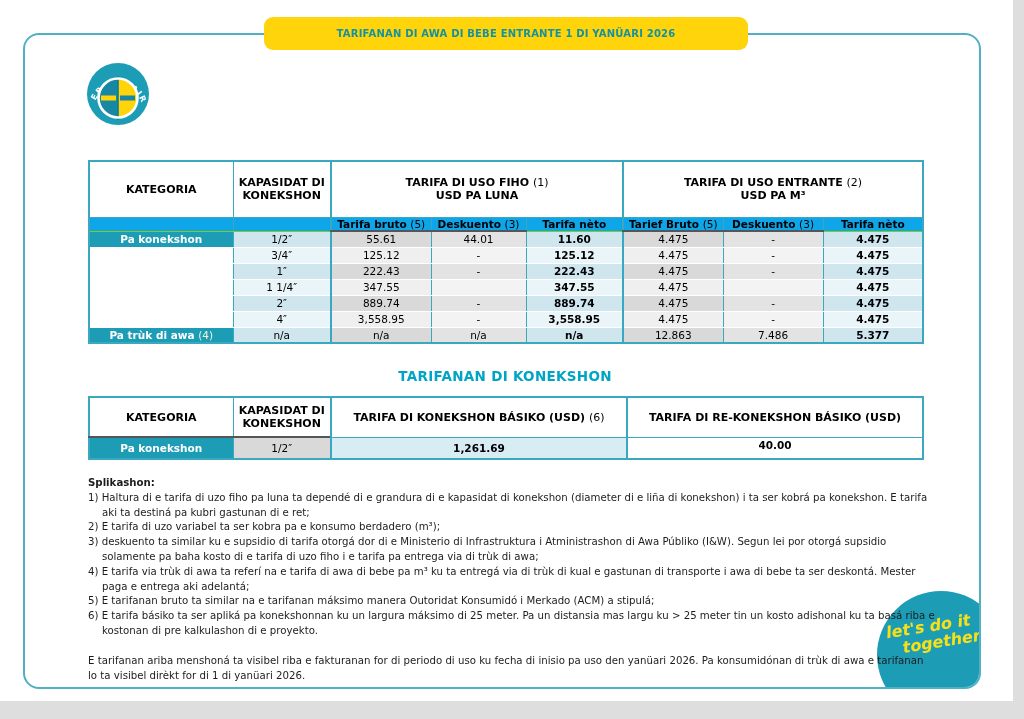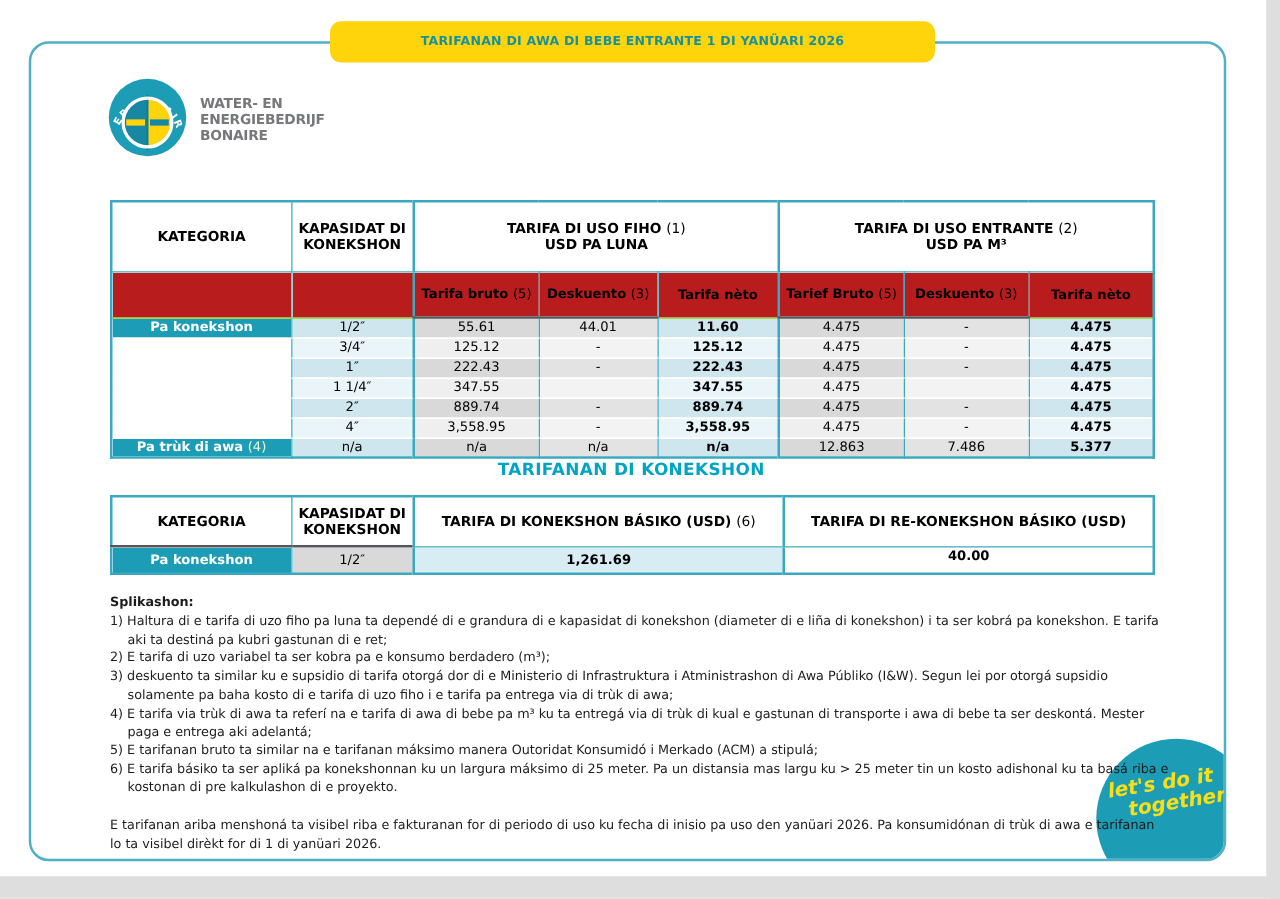--- a/index.html
+++ b/index.html
@@ -48,21 +48,21 @@
   .t1 th, .t1 td, .t2 th, .t2 td {
     border: 1px solid #3aa9bf;
     font-size: 10.5px;
     text-align: center;
     vertical-align: middle;
     overflow: hidden;
   }
   .t1 { border: 2px solid #3aa9bf; }
   .t2 { border: 2px solid #3aa9bf; }
   .t1 tr.h1 th { height: 56px; font-weight: bold; font-size: 11px; background: #fff; }
-  .t1 tr.h2 th { height: 37px; font-weight: bold; background: #b91c1c; }
+  .t1 tr.h2 th { height: 14px; font-weight: bold; background: #0ea5e9; }
   .t1 tbody td { height: 16px; padding: 0 4px; border-top: 1px solid #ffffff; border-bottom: 1px solid #ffffff; }
   .t1 .norm, .t2 .norm { font-weight: normal; }
   .gsep { border-left: 2px solid #3aa9bf !important; margin-left: 11px; }
   .t1 tr.h2 th.darkline { border-bottom: 2px solid #55565a; }
   .t1 tr.h2 th.tealline { border-bottom: 1px solid #84cc16; }
   
   .t1 tbody tr:nth-child(odd)  .cap { background: #cfe6ef; }
   .t1 tbody tr:nth-child(even) .cap { background: #eaf5f9; }
   .t1 tbody tr:nth-child(odd)  .fn, .t1 tbody tr:nth-child(odd)  .vn { background: #cfe6ef; font-weight: bold; }
   .t1 tbody tr:nth-child(even) .fn, .t1 tbody tr:nth-child(even) .vn { background: #eaf5f9; font-weight: bold; }
@@ -134,25 +134,20 @@
       <text font-size="8" font-weight="bold" fill="#ffffff" letter-spacing="1.2" font-family="DejaVu Sans, sans-serif">
         <textPath href="#arcTop" startOffset="50%" text-anchor="middle">WEB BONAIRE</textPath>
       </text>
       <circle cx="32" cy="36" r="19" fill="#ffd40a"></circle>
       <path d="M 32 17 A 19 19 0 0 0 32 55 Z" fill="#1787a3"></path>
       <rect x="15" y="33.5" width="15" height="5" fill="#ffd40a"></rect>
       <rect x="34" y="33.5" width="15" height="5" fill="#1787a3"></rect>
       <rect x="31.2" y="14" width="1.6" height="44" fill="#0f7d97"></rect>
       <circle cx="32" cy="36" r="19.5" fill="none" stroke="#ffffff" stroke-width="2.6"></circle>
     </svg>
-  </div>
-  <div class="company">
-    <div>WATER- EN</div>
-    <div>ENERGIEBEDRIJF</div>
-    <div>BONAIRE</div>
   </div>
 
   <table class="t1">
     <colgroup>
       <col style="width:144px">
         <col style="width:98px">
       <col style="width:100px">
         <col style="width:95px">
         <col style="width:97px">
       <col style="width:100px">

